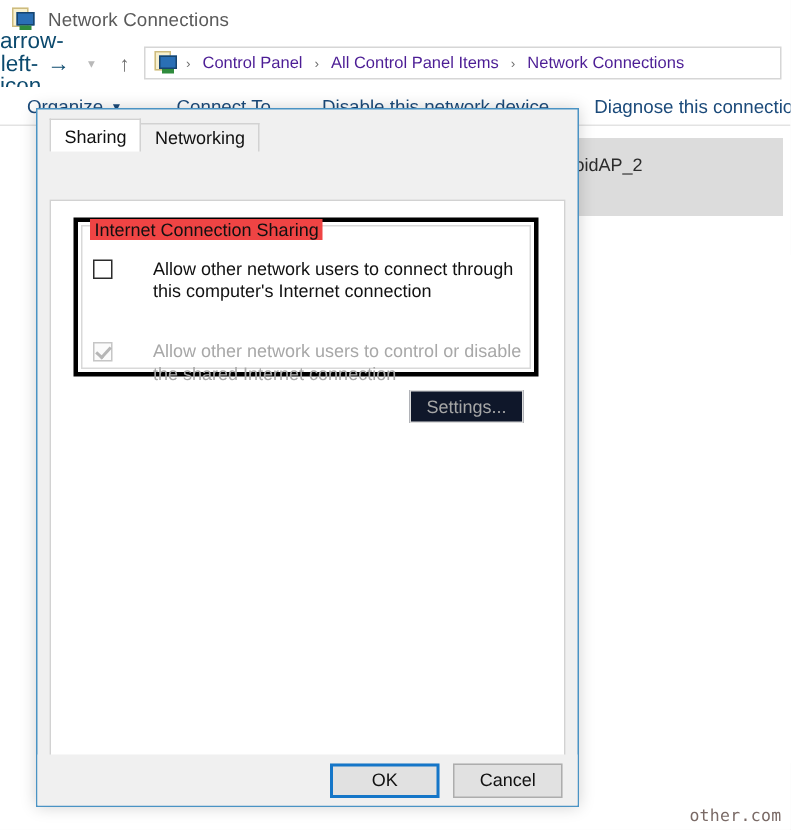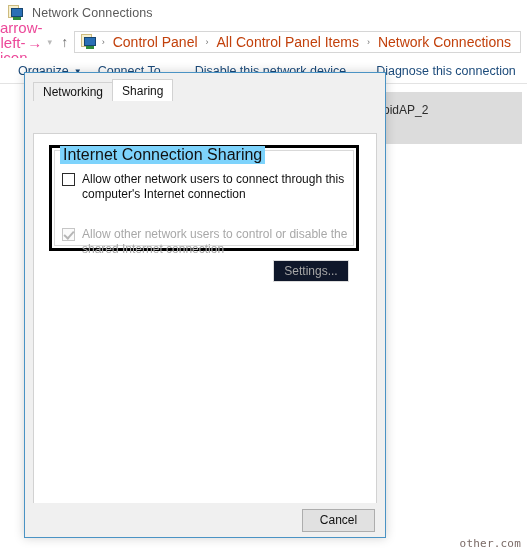--- a/index.html
+++ b/index.html
@@ -74,41 +74,41 @@
     width: 527px; height: 32px;
     display: flex;
     align-items: center;
     box-sizing: border-box;
     background: #ffffff;
   }
   .nav-arrow {
     width: 26px;
     text-align: center;
     font-size: 15px;
-    color: #ec4899;
+    color: #0c4a6e;
     line-height: 1;
     user-select: none;
   }
   .nav-arrow.up { color: #6d6d6d; font-size: 14px; }
   .nav-arrow.chev { font-size: 9px; color: #b9b9b9; width: 18px;}
   .crumbbox {
     flex: 1;
     height: 22px;
     margin-right: 6px;
     border: 1px solid #d6d6d6;
     background: #fff;
     display: flex;
     align-items: center;
     padding: 0 6px;
     box-sizing: border-box;
     gap: 2px;
   }
   .crumb {
-    font-size: 14px;
-    color: #c2410c;
+    font-size: 11px;
+    color: #4c1d95;
     padding: 0 3px;
     white-space: nowrap;
   }
   .crumb-sep {
     font-size: 9px;
     color: #6f6f6f;
     padding: 0 3px;
   }
 
   
@@ -121,21 +121,21 @@
     box-sizing: border-box;
     background: #ffffff;
     border-bottom: 1px solid #e3e3e3;
   }
   .cmd {
     font-size: 12.5px;
     color: #1b4a7a;
     white-space: nowrap;
   }
   .cmd.organize { margin-left: 18px; }
-  .cmd.connect  { margin-left: 16px; }
+  .cmd.connect  { margin-left: 36px; }
   .cmd.disable  { margin-left: 34px; }
   .cmd.diagnose { margin-left: 30px; }
   .caret-down {
     display: inline-block;
     margin-left: 5px;
     font-size: 8px;
     color: #1b4a7a;
     vertical-align: middle;
   }
 
@@ -282,23 +282,23 @@
   }
   .groupbox .inner {
     position: absolute;
     inset: 2px;
     border: 1px solid #d9d9d9;
     box-sizing: border-box;
   }
   .gb-legend {
     position: absolute;
     left: 8px; top: -2px;
-    background: #7dd3fc;
+    background: #ef4444;
     padding: 0 3px;
-    font-size: 16px;
+    font-size: 12px;
     color: #111;
     z-index: 2;
     white-space: nowrap;
   }
 
   .cb-row {
     position: absolute;
     display: flex;
     align-items: flex-start;
     gap: 7px;
@@ -325,20 +325,21 @@
     left: 3px; top: 0px;
     width: 4px; height: 8px;
     border: solid #b6b6b6;
     border-width: 0 2px 2px 0;
     transform: rotate(42deg);
   }
   .cb-label {
     font-size: 12px;
     line-height: 15px;
     color: #111;
+    margin-left: 20px;
   }
   .cb-label.disabled { color: #a8a8a8; }
 
   .settings-btn {
     position: absolute;
     left: 239px; top: 126px;
     width: 76px; height: 22px;
     background: #0f172a;
     border: 1px solid #dcdcdc;
     color: #a6a6a6;
@@ -434,25 +435,25 @@
   <div class="panel-divider"></div>
   <div class="list-item-selected">
     <div class="li-line">oidAP_2</div>
   </div>
 </div>
 
 <div class="dialog">
 
 
   <div class="tabstrip">
+    <div class="tab active">
+      <span>Sharing</span>
+    </div>
     <div class="tab">
       <span>Networking</span>
-    </div>
-    <div class="tab active">
-      <span>Sharing</span>
     </div>
   </div>
 
   <div class="tabpanel">
 
     <div class="groupbox">
       <div class="inner"></div>
       <div class="gb-legend">Internet Connection Sharing</div>
 
       <div class="cb-row r1">
@@ -463,17 +464,18 @@
       <div class="cb-row r2">
         <span class="checkbox checked disabled"></span>
         <span class="cb-label disabled">Allow other network users to control or disable the shared Internet connection</span>
       </div>
     </div>
 
     <div class="settings-btn">Settings...</div>
   </div>
 
   <div class="dlg-footer">
+    <div class="btn default">OK</div>
     <div class="btn">Cancel</div>
   </div>
 </div>
 
 <div class="watermark">other.com</div>
 
 </body></html>

